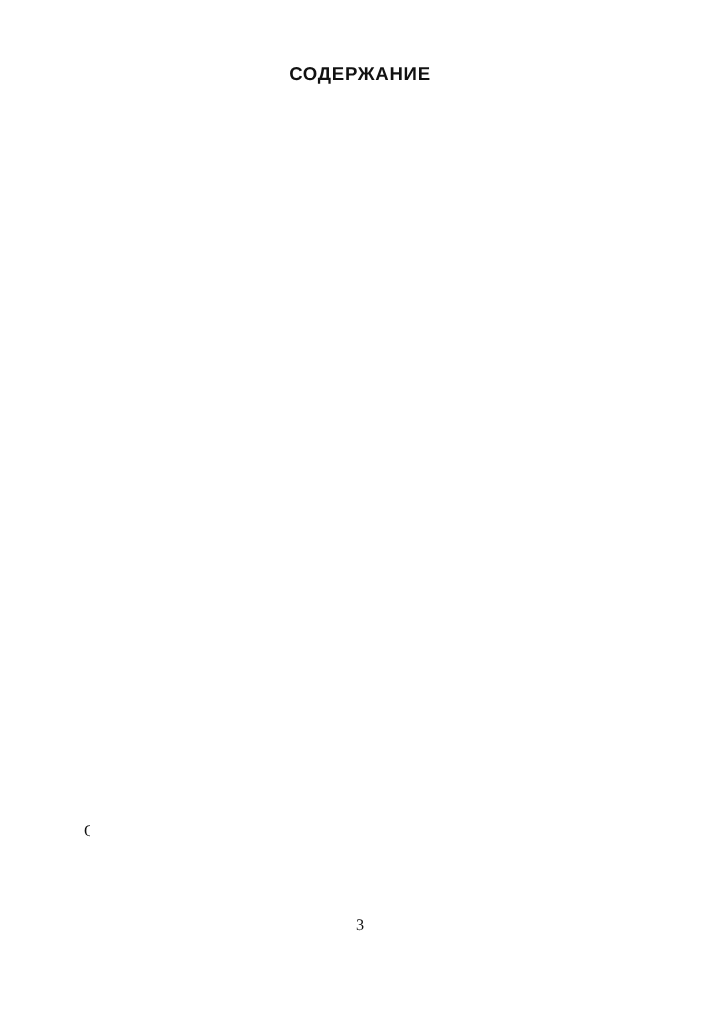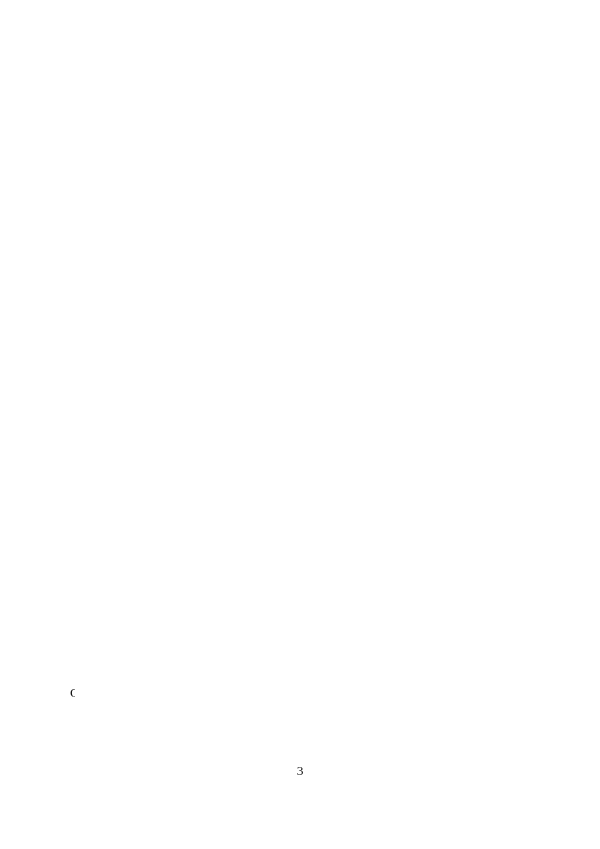--- a/index.html
+++ b/index.html
@@ -67,20 +67,21 @@
     top:763px;
     text-align:center;
     font-size:13.5px;
     color:#111111;
   }
 </style>
 </head>
 <body>
 
 <div class="page">
+  <h1 class="title">СОДЕРЖАНИЕ</h1>
   <div class="toc" id="toc">
       <div class="row">
     <span class="text">Общие рекомендации по семинарским занятиям</span>
     <span class="leader"></span>
     <span class="page">4</span>
   </div>
       <div class="row">
     <span class="text">Основная литература по всему курсу</span>
     <span class="leader"></span>
     <span class="page">7</span>

